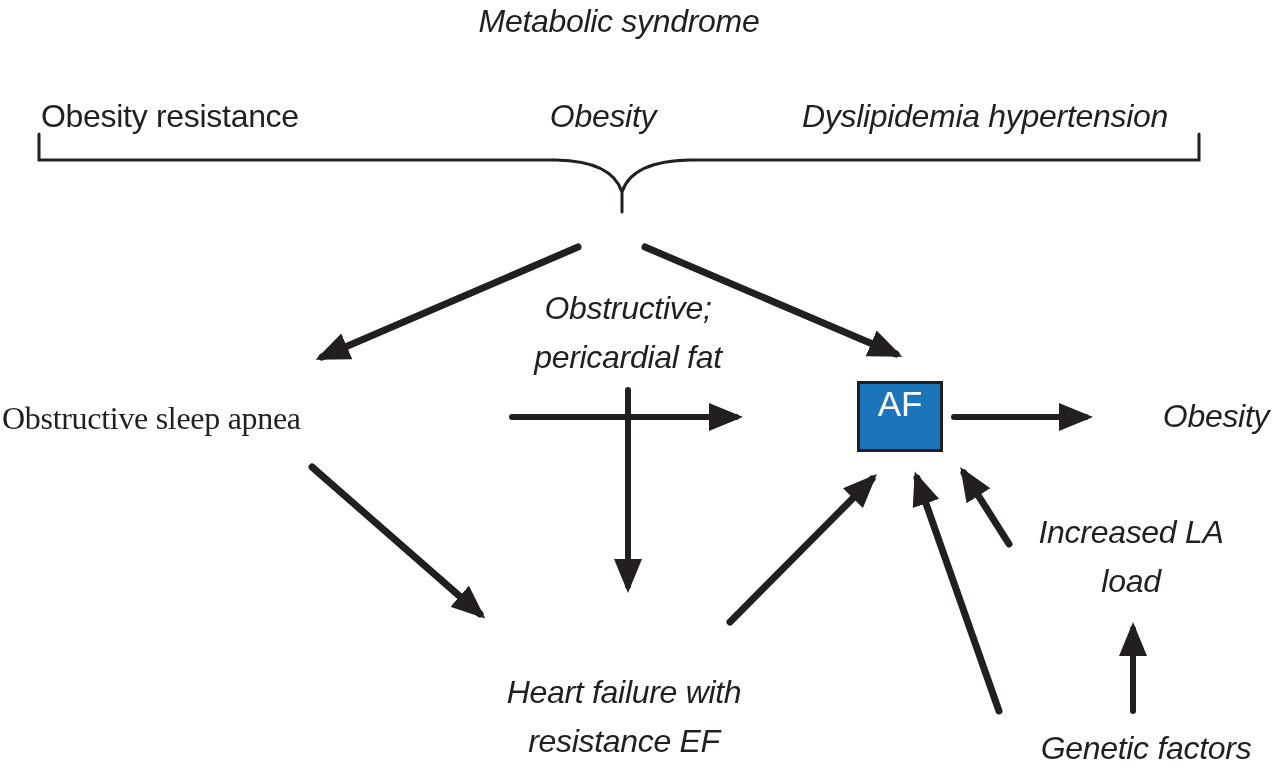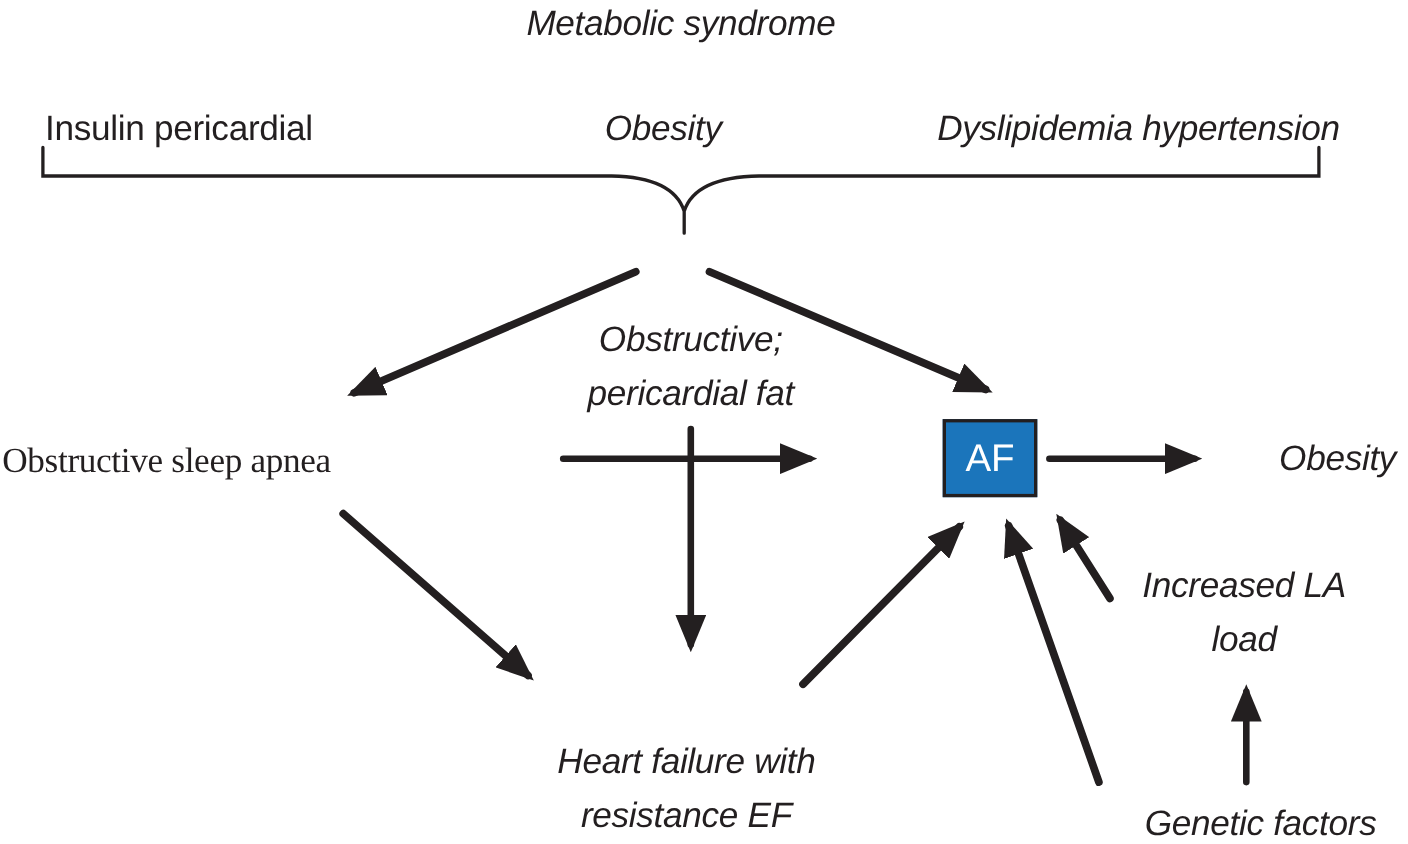--- a/index.html
+++ b/index.html
@@ -21,21 +21,21 @@
   }
   .ctr{transform:translateX(-50%);text-align:center;font-style:italic;}
   .two{line-height:49px;}
   .af-box{
     position:absolute;
     left:857px;top:381px;
     width:86px;height:71px;
     box-sizing:border-box;
     background:#1b75bb;
     border:3px solid #231f20;
-    display:flex;align-items:center;justify-content:center;
+    display:flex;justify-content:center;
     color:#ffffff;
     font-size:35px;
   }
 </style>
 </head>
 <body>
 
 <div class="fig">
 
   <svg class="layer" viewBox="0 0 1280 767">
@@ -63,25 +63,25 @@
 
     <line x1="999" y1="711" x2="917" y2="478" stroke="#231f20" stroke-width="7" stroke-linecap="round" marker-end="url(#ah)"></line>
 
     <line x1="1009" y1="544" x2="964" y2="473" stroke="#231f20" stroke-width="7" stroke-linecap="round" marker-end="url(#ah)"></line>
 
     <line x1="1133" y1="711" x2="1133" y2="629" stroke="#231f20" stroke-width="6" stroke-linecap="round" marker-end="url(#ah)"></line>
   </svg>
 
   <div class="lbl ctr" style="left:619px;top:3px;">Metabolic syndrome</div>
 
-  <div class="lbl" style="left:41px;top:98px;">Insulin pericardial</div>
+  <div class="lbl" style="left:41px;top:98px;">Obesity resistance</div>
 
   <div class="lbl ctr" style="left:603px;top:98px;">Obesity</div>
 
-  <div class="lbl ctr" style="left:1035px;top:98px;text-align:center;">Dyslipidemia hypertension</div>
+  <div class="lbl ctr" style="left:985px;top:98px;text-align:center;">Dyslipidemia hypertension</div>
 
   <div class="lbl ctr two" style="left:628px;top:284px;">
     <div>Obstructive;</div>
     <div>pericardial fat</div>
   </div>
 
   <div class="lbl" style="left:2px;top:400px;font-family:Liberation Serif, serif;">Obstructive sleep apnea</div>
 
   <div class="af-box">
     <span>AF</span>

